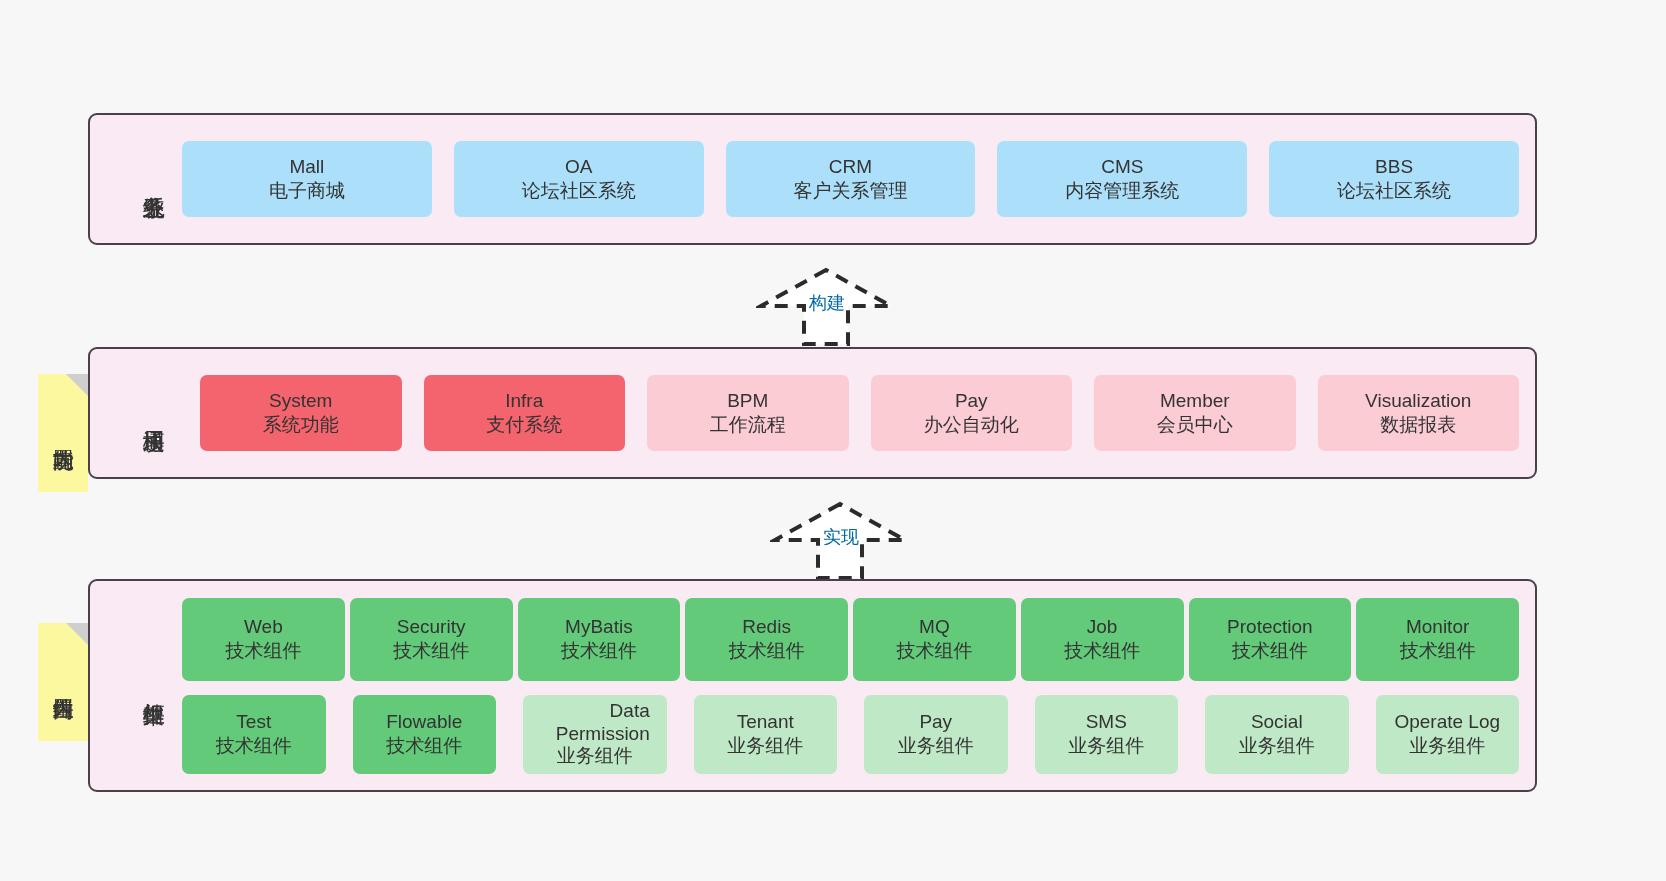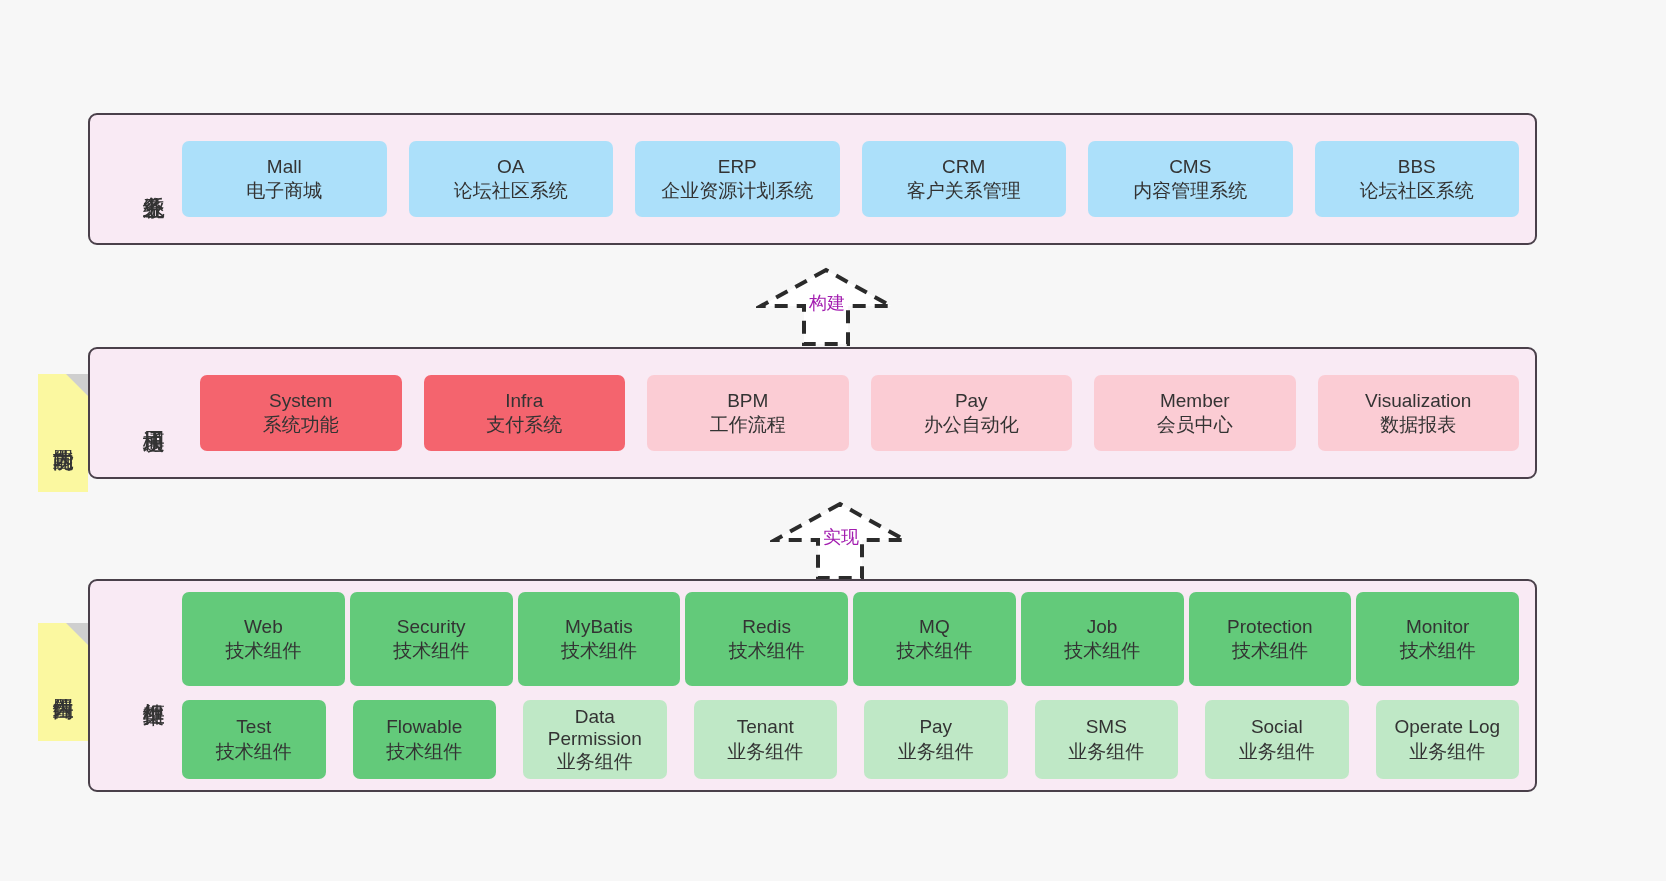--- a/index.html
+++ b/index.html
@@ -114,21 +114,21 @@
   }
 
   
   .uml-arrow {
     position: absolute;
     pointer-events: none;
   }
   .uml-arrow .lbl {
     position: absolute;
     font-size: 18px;
-    color: #a21caf;
+    color: #0369a1;
     background: transparent;
     white-space: nowrap;
     user-select: none;
   }
 </style>
 </head>
 <body>
 
 <div class="canvas">
 
@@ -136,24 +136,20 @@
     <div class="layer-label">业务系统</div>
     <div class="layer-body">
       <div class="row" style="height:76px;">
         <div class="node n-blue">
           <span class="ttl">Mall</span>
           <span class="sub">电子商城</span>
         </div>
         <div class="node n-blue">
           <span class="ttl">OA</span>
           <span class="sub">论坛社区系统</span>
-        </div>
-        <div class="node n-blue">
-          <span class="ttl">ERP</span>
-          <span class="sub">企业资源计划系统</span>
         </div>
         <div class="node n-blue">
           <span class="ttl">CRM</span>
           <span class="sub">客户关系管理</span>
         </div>
         <div class="node n-blue">
           <span class="ttl">CMS</span>
           <span class="sub">内容管理系统</span>
         </div>
         <div class="node n-blue">
@@ -217,21 +213,21 @@
 
   <div class="note" style="left:38px; top:623px; width:50px; height:118px;">
     <span class="fold"></span>
     <span>内置组件</span>
   </div>
 
   <div class="layer" id="layer-framework" style="left:88px; top:579px; width:1449px; height:213px;">
     <div class="layer-label">框架组件</div>
     <div class="layer-body" style="gap:14px;">
 
-      <div class="row" style="height:94px; gap:5px;">
+      <div class="row" style="height:83px; gap:5px;">
         <div class="node n-green">
           <span class="ttl">Web</span>
           <span class="sub">技术组件</span>
         </div>
         <div class="node n-green">
           <span class="ttl">Security</span>
           <span class="sub">技术组件</span>
         </div>
         <div class="node n-green">
           <span class="ttl">MyBatis</span>
@@ -262,21 +258,21 @@
       <div class="row" style="height:79px; gap:27px;">
         <div class="node n-green">
           <span class="ttl">Test</span>
           <span class="sub">技术组件</span>
         </div>
         <div class="node n-green">
           <span class="ttl">Flowable</span>
           <span class="sub">技术组件</span>
         </div>
         <div class="node n-mint" style="line-height:1.18;">
-          <span class="ttl" style="max-width:110px;">Data Permission</span>
+          <span class="ttl" style="max-width:110px;text-align:right;">Data Permission</span>
           <span class="sub">业务组件</span>
         </div>
         <div class="node n-mint">
           <span class="ttl">Tenant</span>
           <span class="sub">业务组件</span>
         </div>
         <div class="node n-mint">
           <span class="ttl">Pay</span>
           <span class="sub">业务组件</span>
         </div>

